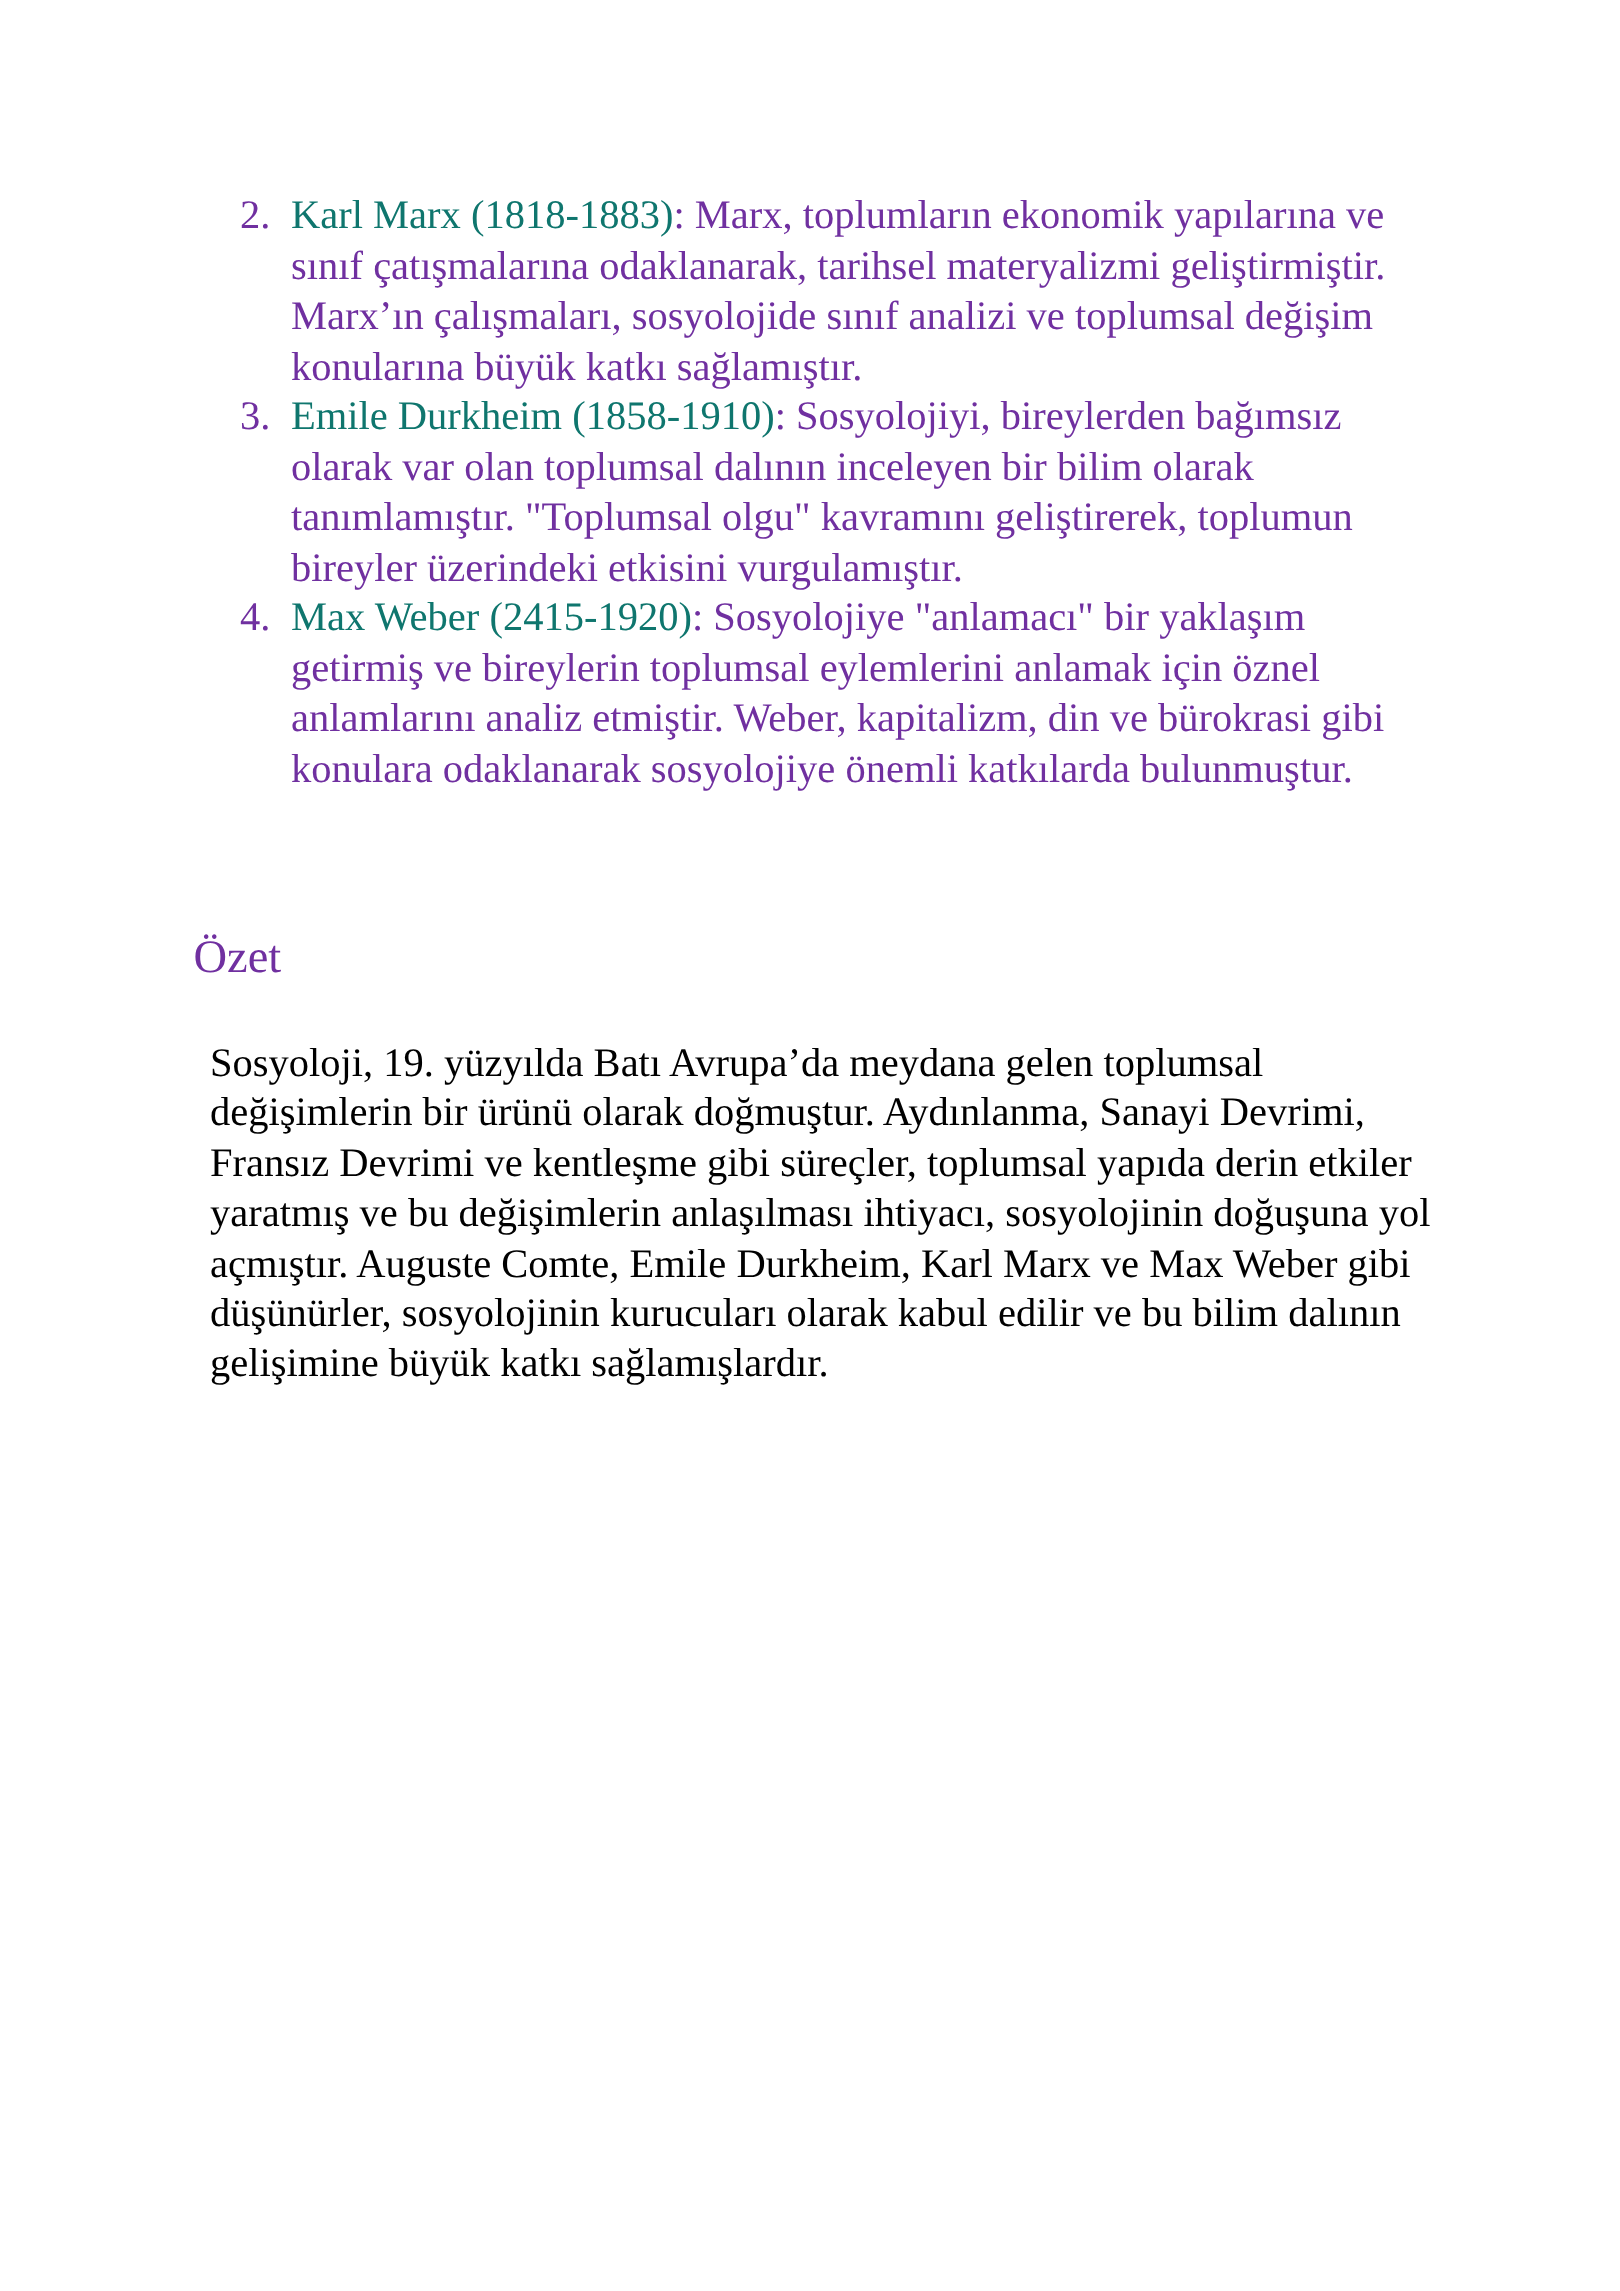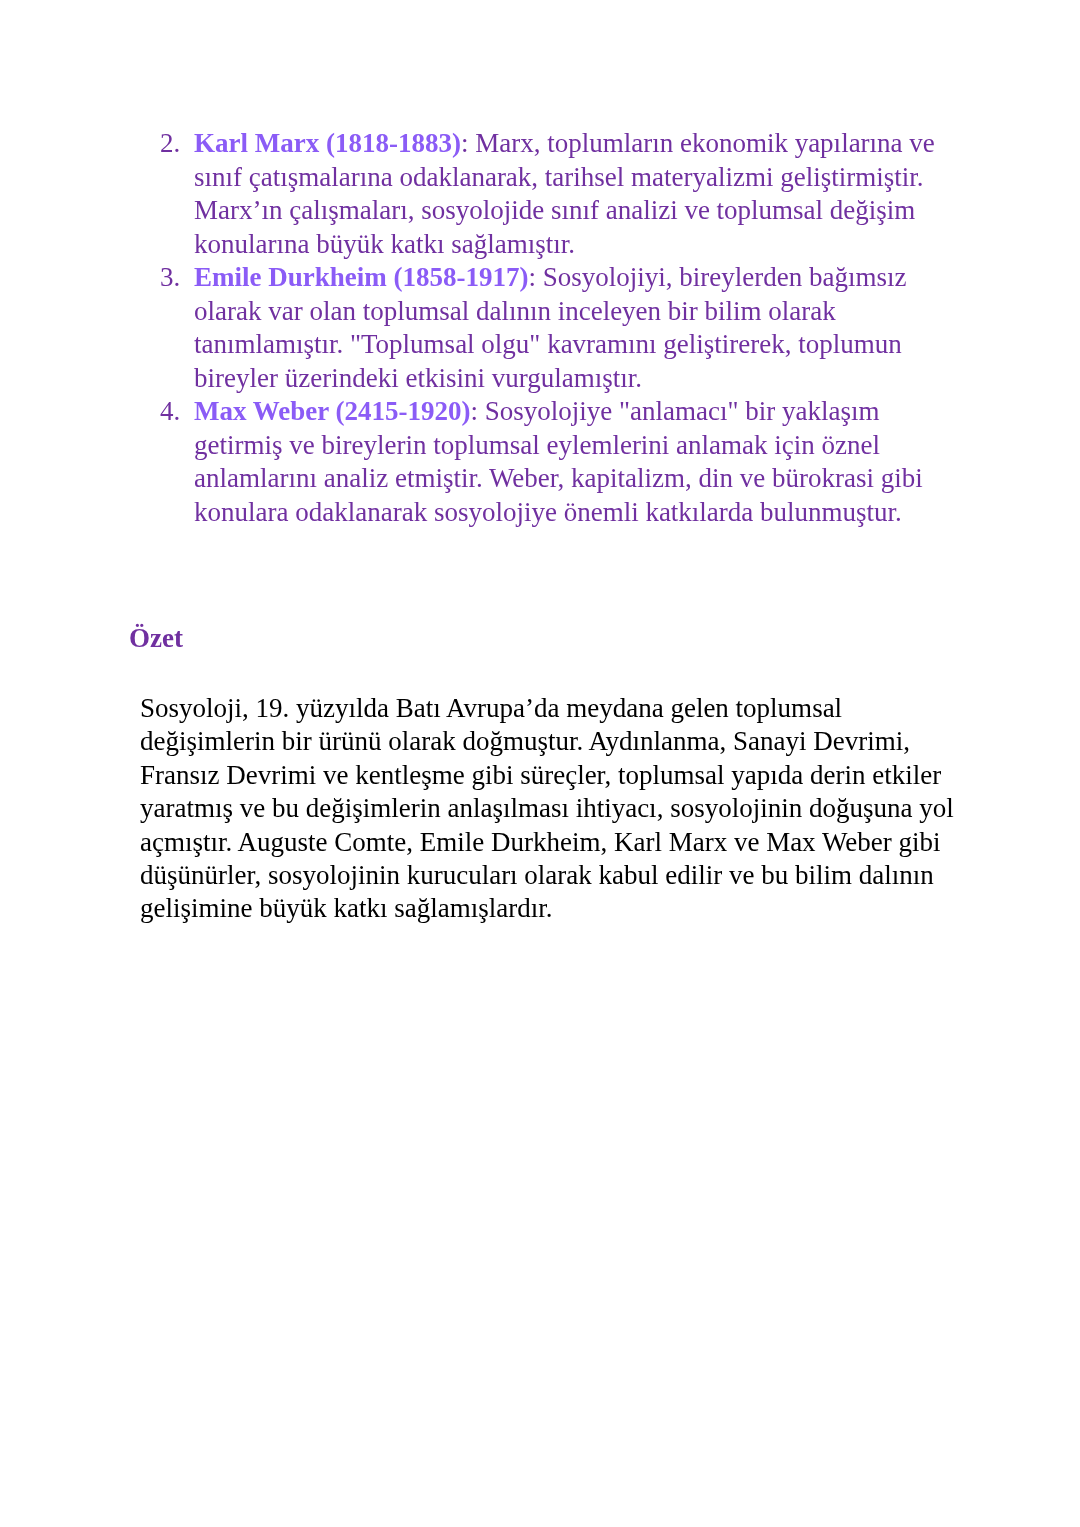--- a/index.html
+++ b/index.html
@@ -38,34 +38,34 @@
       line-height: 33.5px;
       color: #7030a0;
     }
     .item-number {
       position: absolute;
       left: 0;
       top: 0;
       color: #7030a0;
     }
     .item-name {
-      font-weight: bold;
-      color: #8b5cf6;
+      font-weight: normal;
+      color: #0f766e;
     }
     .item-body {
       color: #7030a0;
       text-align: center;
     }
     .section-heading {
       position: absolute;
       left: 129px;
       top: 620px;
       margin: 0;
-      font-size: 27px;
-      font-weight: bold;
+      font-size: 31px;
+      font-weight: normal;
       color: #7030a0;
       line-height: 36px;
     }
     .summary {
       position: absolute;
       left: 129px;
       top: 681px;
       width: 830px;
       margin: 11px;
       font-size: 27px;
@@ -78,21 +78,21 @@
 
 <div class="page">
 
   <ol class="list">
     <li class="list-item">
       <span class="item-number">2.</span>
       <span class="item-name">Karl Marx (1818-1883)</span><span class="item-body">: Marx, toplumların ekonomik yapılarına ve sınıf çatışmalarına odaklanarak, tarihsel materyalizmi geliştirmiştir. Marx’ın çalışmaları, sosyolojide sınıf analizi ve toplumsal değişim konularına büyük katkı sağlamıştır.</span>
     </li>
     <li class="list-item">
       <span class="item-number">3.</span>
-      <span class="item-name">Emile Durkheim (1858-1917)</span><span class="item-body">: Sosyolojiyi, bireylerden bağımsız olarak var olan toplumsal dalının inceleyen bir bilim olarak tanımlamıştır. "Toplumsal olgu" kavramını geliştirerek, toplumun bireyler üzerindeki etkisini vurgulamıştır.</span>
+      <span class="item-name">Emile Durkheim (1858-1910)</span><span class="item-body">: Sosyolojiyi, bireylerden bağımsız olarak var olan toplumsal dalının inceleyen bir bilim olarak tanımlamıştır. "Toplumsal olgu" kavramını geliştirerek, toplumun bireyler üzerindeki etkisini vurgulamıştır.</span>
     </li>
     <li class="list-item">
       <span class="item-number">4.</span>
       <span class="item-name">Max Weber (2415-1920)</span><span class="item-body">: Sosyolojiye "anlamacı" bir yaklaşım getirmiş ve bireylerin toplumsal eylemlerini anlamak için öznel anlamlarını analiz etmiştir. Weber, kapitalizm, din ve bürokrasi gibi konulara odaklanarak sosyolojiye önemli katkılarda bulunmuştur.</span>
     </li>
   </ol>
 
   <h2 class="section-heading">Özet</h2>
 
   <p class="summary">Sosyoloji, 19. yüzyılda Batı Avrupa’da meydana gelen toplumsal değişimlerin bir ürünü olarak doğmuştur. Aydınlanma, Sanayi Devrimi, Fransız Devrimi ve kentleşme gibi süreçler, toplumsal yapıda derin etkiler yaratmış ve bu değişimlerin anlaşılması ihtiyacı, sosyolojinin doğuşuna yol açmıştır. Auguste Comte, Emile Durkheim, Karl Marx ve Max Weber gibi düşünürler, sosyolojinin kurucuları olarak kabul edilir ve bu bilim dalının gelişimine büyük katkı sağlamışlardır.</p>

